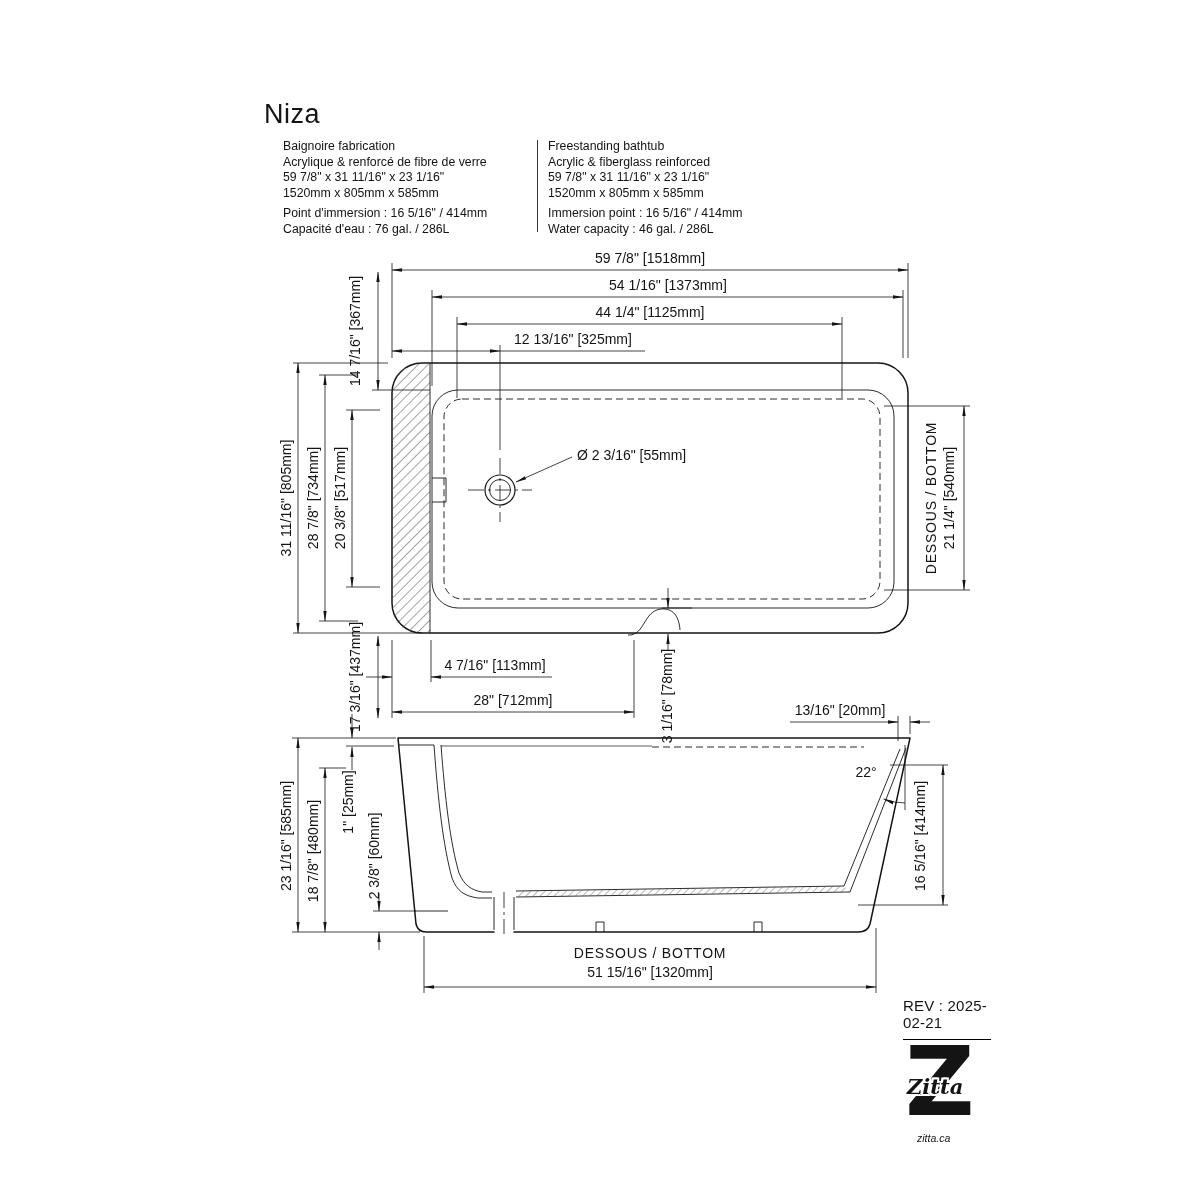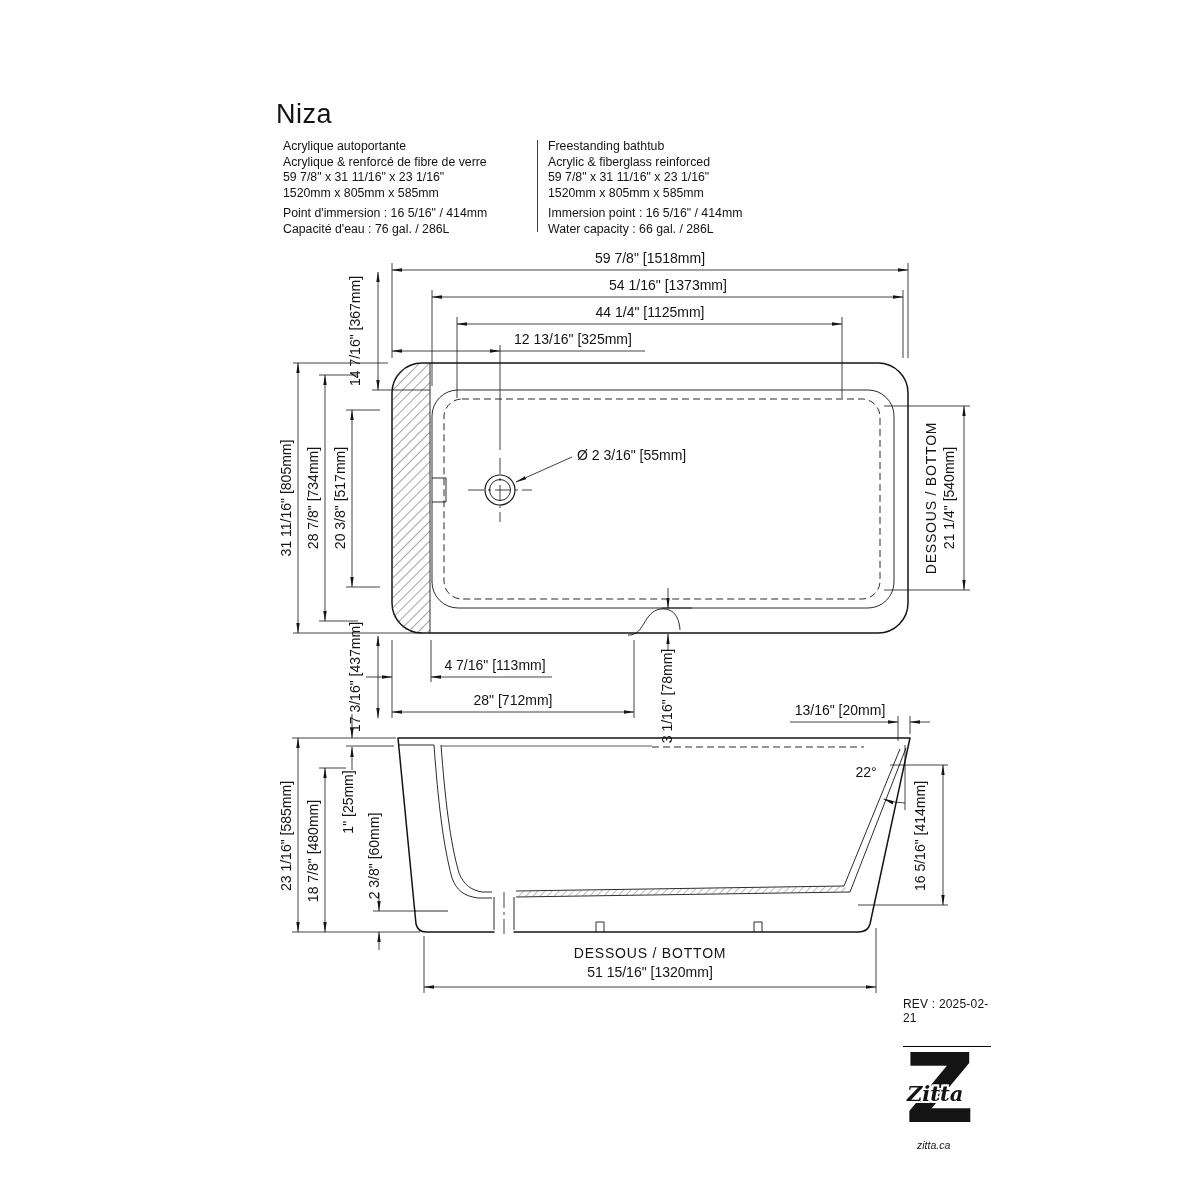--- a/index.html
+++ b/index.html
@@ -1,41 +1,41 @@
 <!DOCTYPE html>
 <html><head>
 <meta charset="utf-8">
 <style>
   html,body{margin:0;padding:0;}
   body{
     width:1200px;height:1200px;position:relative;background:#ffffff;
     font-family:"Liberation Sans", sans-serif;color:#141414;overflow:hidden;
   }
   
-  .title{position:absolute;left:276px;top:98px;font-size:27px;letter-spacing:.5px;line-height:32px;}
+  .title{position:absolute;left:264px;top:98px;font-size:27px;letter-spacing:.5px;line-height:32px;}
   .spec{position:absolute;top:139px;font-size:12.3px;line-height:15.6px;white-space:nowrap;}
   .spec .gap{height:5px;}
   .spec-fr{left:283px;}
   .spec-en{left:548px;}
   .vdiv{position:absolute;left:537px;top:140px;height:92px;width:0;border-left:1px solid #3a3a3a;}
   
   svg{position:absolute;left:0;top:0;}
   svg .obj{fill:none;stroke:#141414;stroke-width:1.5;stroke-linejoin:round;stroke-linecap:round;}
   svg .o2{fill:none;stroke:#141414;stroke-width:.9;}
   svg .dim{fill:none;stroke:#141414;stroke-width:.8;}
   svg .dsh{fill:none;stroke:#141414;stroke-width:.9;stroke-dasharray:7 4;}
   svg .cl{fill:none;stroke:#141414;stroke-width:.8;stroke-dasharray:16 4 3 4;}
   svg text{font-family:"Liberation Sans",sans-serif;font-size:14px;fill:#141414;}
   svg text.cap{letter-spacing:.8px;}
   
   .notes{position:absolute;left:280px;top:1025px;width:600px;text-align:right;
          font-size:10.5px;line-height:14.6px;white-space:nowrap;}
   .logo{position:absolute;left:903px;top:997px;width:88px;}
-  .rev{font-size:12px;letter-spacing:.2px;text-align:left;border-bottom:1.5px solid #000;
-       padding-bottom:21px;margin-bottom:2px;}
+  .rev{font-size:15px;letter-spacing:.2px;text-align:left;border-bottom:1.5px solid #000;
+       padding-bottom:8px;margin-bottom:2px;}
   .zbox{position:relative;height:86px;}
   .zletter{position:absolute;left:2px;top:-8px;font-family:"DejaVu Sans",sans-serif;
            font-weight:700;font-size:96px;line-height:96px;}
   .zscript{position:absolute;left:4px;top:32px;font-family:"DejaVu Serif",serif;
            font-style:italic;font-weight:700;font-size:21px;
            text-shadow:-2px -2px 0 #fff,2px -2px 0 #fff,-2px 2px 0 #fff,2px 2px 0 #fff,
                        -2px 0 0 #fff,2px 0 0 #fff,0 -2px 0 #fff,0 2px 0 #fff;}
   .site{margin-top:4px;padding-left:14px;font-size:10.5px;text-align:left;font-style:italic;}
 </style>
 </head>
@@ -240,39 +240,39 @@
       <text x="650" y="958" text-anchor="middle" class="cap">DESSOUS / BOTTOM</text>
       <text x="650" y="977" text-anchor="middle">51 15/16" [1320mm]</text>
     </g>
   </g>
 </svg>
 
 <div>
   <div class="title">Niza</div>
 
   <div class="spec spec-fr">
-    <div>Acrylique autoportante</div>
+    <div>Baignoire fabrication</div>
     <div>Acrylique &amp; renforcé de fibre de verre</div>
     <div>59 7/8" x 31 11/16" x 23 1/16"</div>
     <div>1520mm x 805mm x 585mm</div>
     <div class="gap"></div>
     <div>Point d'immersion : 16 5/16" / 414mm</div>
     <div>Capacité d'eau : 76 gal. / 286L</div>
   </div>
 
   <div class="vdiv"></div>
 
   <div class="spec spec-en">
     <div>Freestanding bathtub</div>
     <div>Acrylic &amp; fiberglass reinforced</div>
     <div>59 7/8" x 31 11/16" x 23 1/16"</div>
     <div>1520mm x 805mm x 585mm</div>
     <div class="gap"></div>
     <div>Immersion point : 16 5/16" / 414mm</div>
-    <div>Water capacity : 66 gal. / 286L</div>
+    <div>Water capacity : 46 gal. / 286L</div>
   </div>
 </div>
 
 <div class="notes">
 </div>
 
 <div class="logo">
   <div class="rev">REV : 2025-02-21</div>
   <div class="zbox">
     <span class="zletter">Z</span>

